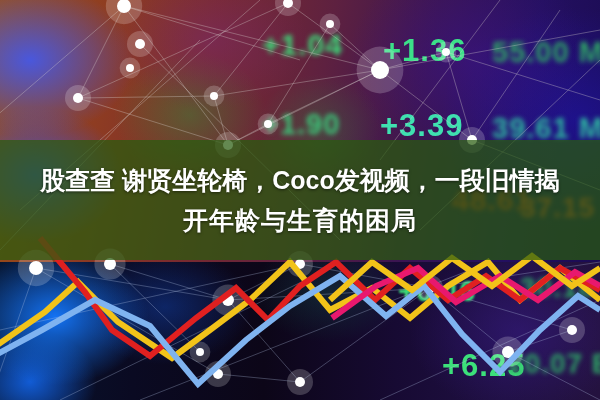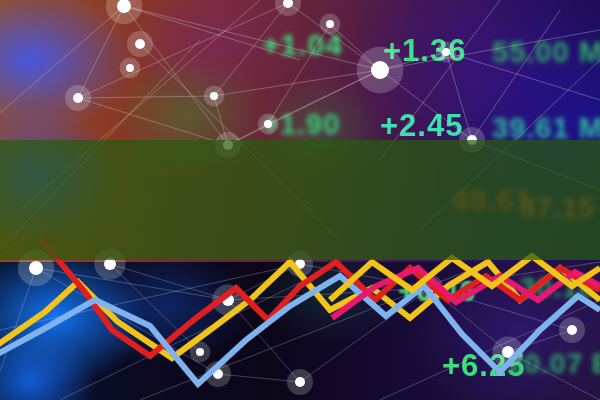--- a/index.html
+++ b/index.html
@@ -73,21 +73,21 @@
 <div id="stage">
 
   <div class="layer" id="top-bg"></div>
   <div class="layer" id="bottom-bg"></div>
 
   <div id="ticker-layer">
       <div class="ticker t-blur-hi" style="left: 262px; top: 28px; font-size: 30px; color: rgb(60, 224, 122);">+1.04</div>
       <div class="ticker t-sharp" style="left: 383px; top: 33px; font-size: 31px; color: rgb(60, 224, 137);">+1.36</div>
       <div class="ticker t-blur-hi" style="left: 492px; top: 36px; font-size: 29px; color: rgb(47, 168, 102);">55.00 M</div>
       <div class="ticker t-blur-hi" style="left: 262px; top: 108px; font-size: 29px; color: rgb(60, 201, 122);">+1.90</div>
-      <div class="ticker t-sharp" style="left: 380px; top: 108px; font-size: 31px; color: rgb(63, 224, 176);">+2.45</div>
+      <div class="ticker t-sharp" style="left: 380px; top: 108px; font-size: 31px; color: rgb(63, 224, 176);">+3.39</div>
       <div class="ticker t-blur-hi" style="left: 492px; top: 112px; font-size: 29px; color: rgb(47, 184, 160);">39.61 M</div>
       <div class="ticker t-blur-hi" style="left: 452px; top: 183px; font-size: 30px; color: rgb(192, 57, 43);">48.61</div>
       <div class="ticker t-blur-hi" style="left: 520px; top: 192px; font-size: 28px; color: rgb(208, 74, 58);">37.15 M</div>
       <div class="ticker t-blur-mid" style="left: 398px; top: 275px; font-size: 29px; color: rgb(60, 224, 122);">+0.46</div>
       <div class="ticker t-blur-hi" style="left: 520px; top: 272px; font-size: 28px; color: rgb(47, 168, 102);">30.18</div>
       <div class="ticker t-sharp" style="left: 398px; top: 348px; font-size: 31px; color: rgb(60, 224, 122); margin-left: 44px;">+6.25</div>
       <div class="ticker t-blur-hi" style="left: 508px; top: 348px; font-size: 28px; color: rgb(47, 168, 102);">20.07 B</div>
     </div>
 
   <svg class="mesh" viewBox="0 0 600 400">
@@ -194,14 +194,18 @@
 
   <svg class="mesh" viewBox="0 0 600 400" id="zig-layer">
       <polyline points="-10,350 45,312 78,282 118,322 172,358 210,330 250,300 290,262 330,310 372,288 410,318 448,286 488,262 520,300 560,268 600,300" class="zig" stroke="#F2C319"></polyline>
       <polyline points="40,238 85,292 112,330 150,356 196,318 236,288 268,320 300,286 336,262 375,300 410,268 448,300 486,276 520,300 560,268 600,290" class="zig" stroke="#E02020"></polyline>
       <polyline points="-10,358 42,330 95,300 150,326 198,384 246,340 290,306 340,276 386,316 424,286 462,334 500,372 540,330 578,296 600,310" class="zig" stroke="#7FB3F0"></polyline>
       <polyline points="332,318 376,286 418,268 456,302 500,276 538,300 575,272 600,286" class="zig" stroke="#E8186E"></polyline>
       <polyline points="330,300 372,262 412,290 452,258 492,286 532,256 572,286 600,268" class="zig" stroke="#F2C319"></polyline>
     </svg>
 
   <div id="caption-band"></div>
+  <div id="title-wrap">
+    <div class="title-line l1">股查查 谢贤坐轮椅，Coco发视频，一段旧情揭</div>
+    <div class="title-line l2">开年龄与生育的困局</div>
+  </div>
 
 </div>
 
 </body></html>

